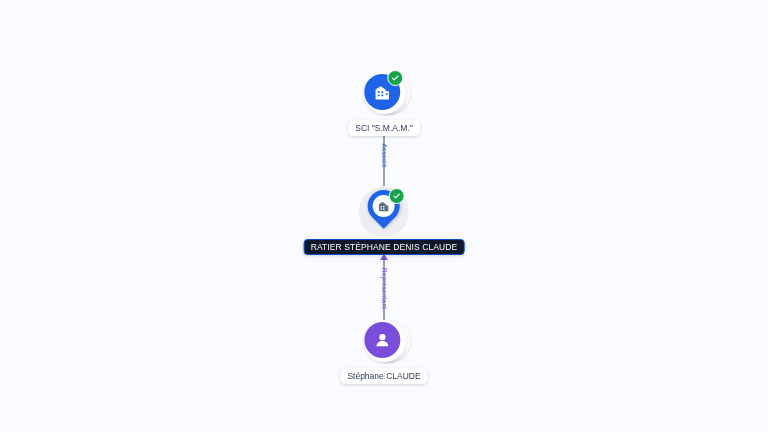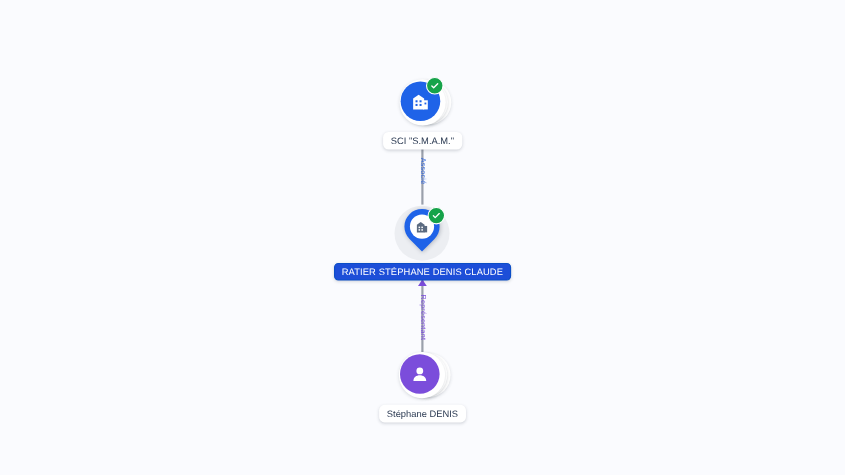--- a/index.html
+++ b/index.html
@@ -167,21 +167,21 @@
     align-items: center;
     justify-content: center;
     z-index: 4;
   }
   .node.selected .badge-check {
     top: 2px;
     left: 31px;
   }
   .chip.selected-chip {
     margin-top: 1px;
-    background: #1d4ed8;
+    background: #0f172a;
     color: #ffffff;
     border: 1px solid #0b4ec7;
     border-radius: 4px;
     font-size: 8.5px;
     padding: 2px 6px;
     letter-spacing: .1px;
   }
 </style>
 </head>
 <body>
@@ -249,16 +249,16 @@
       <div class="card c1"></div>
       <div class="card c2"></div>
       <div class="card c3"></div>
       <div class="avatar person">
         <svg width="20" height="20" viewBox="0 0 24 24" aria-hidden="true">
           <circle cx="12" cy="8.6" r="3.7" fill="#ffffff"></circle>
           <path d="M5 19.5c0-3.9 3.2-6.2 7-6.2s7 2.3 7 6.2z" fill="#ffffff"></path>
         </svg>
       </div>
     </div>
-    <div class="chip">Stéphane DENIS</div>
+    <div class="chip">Stéphane CLAUDE</div>
   </div>
 
 </div>
 
 </body></html>

